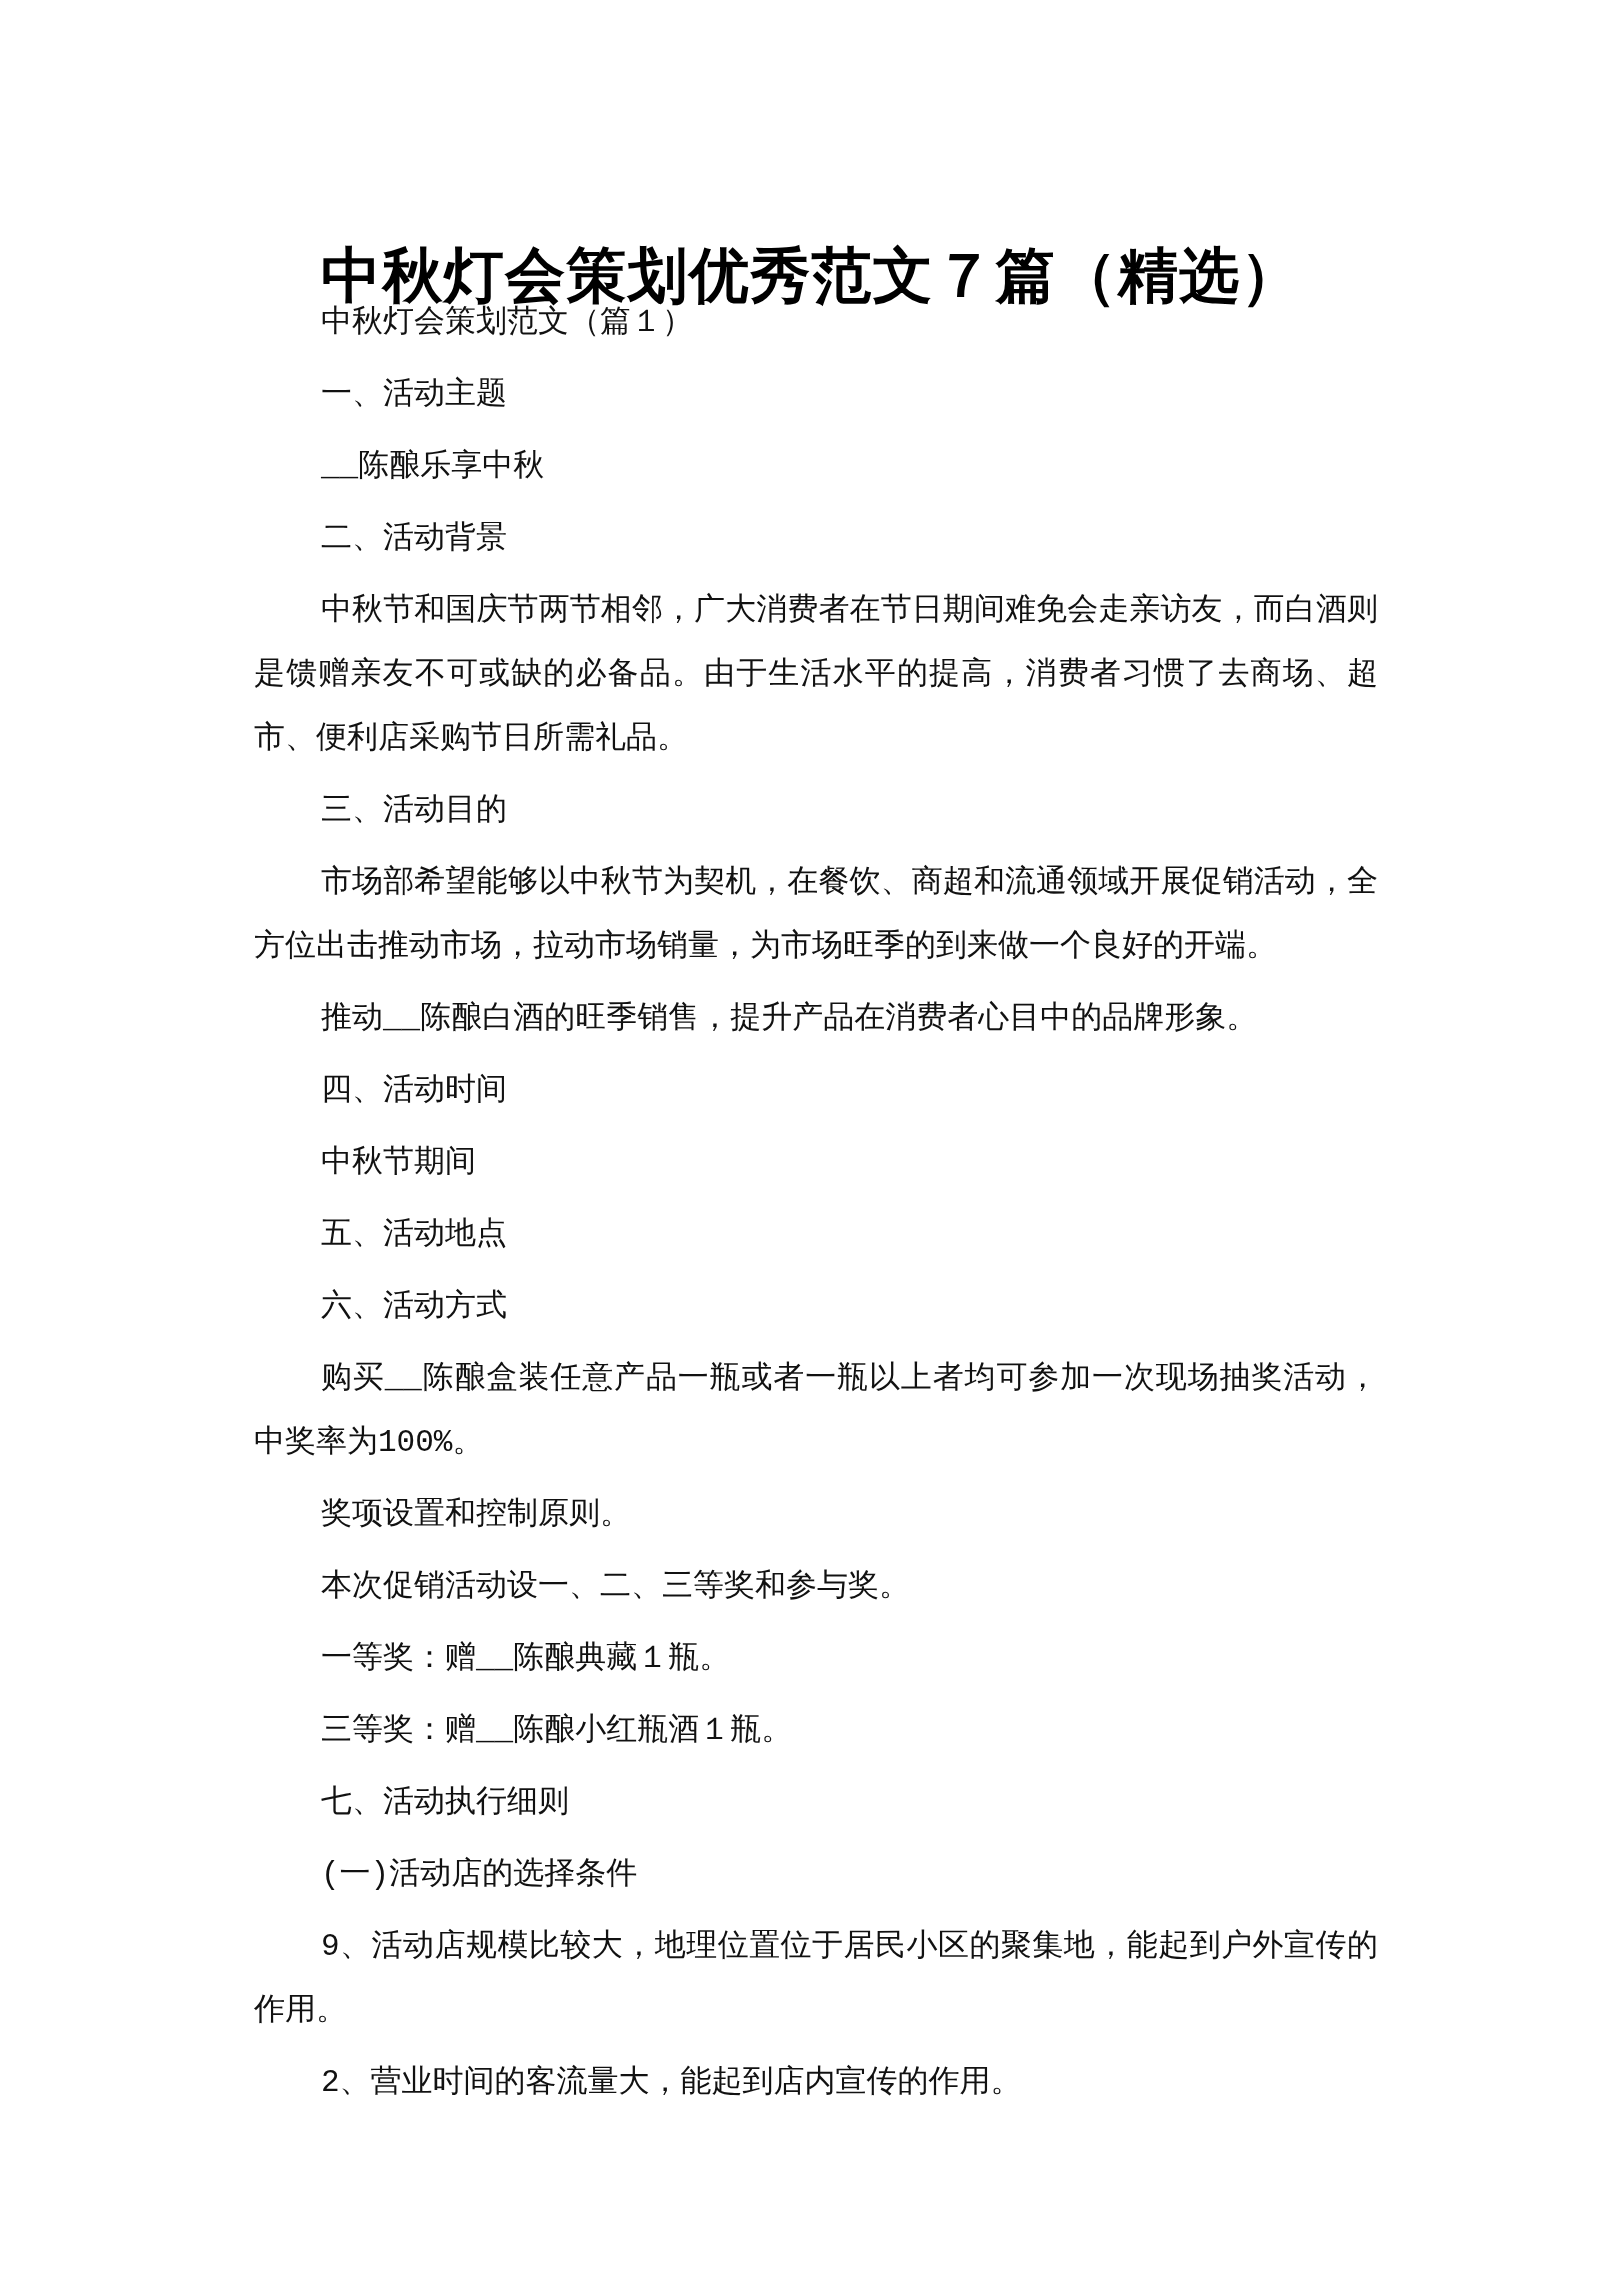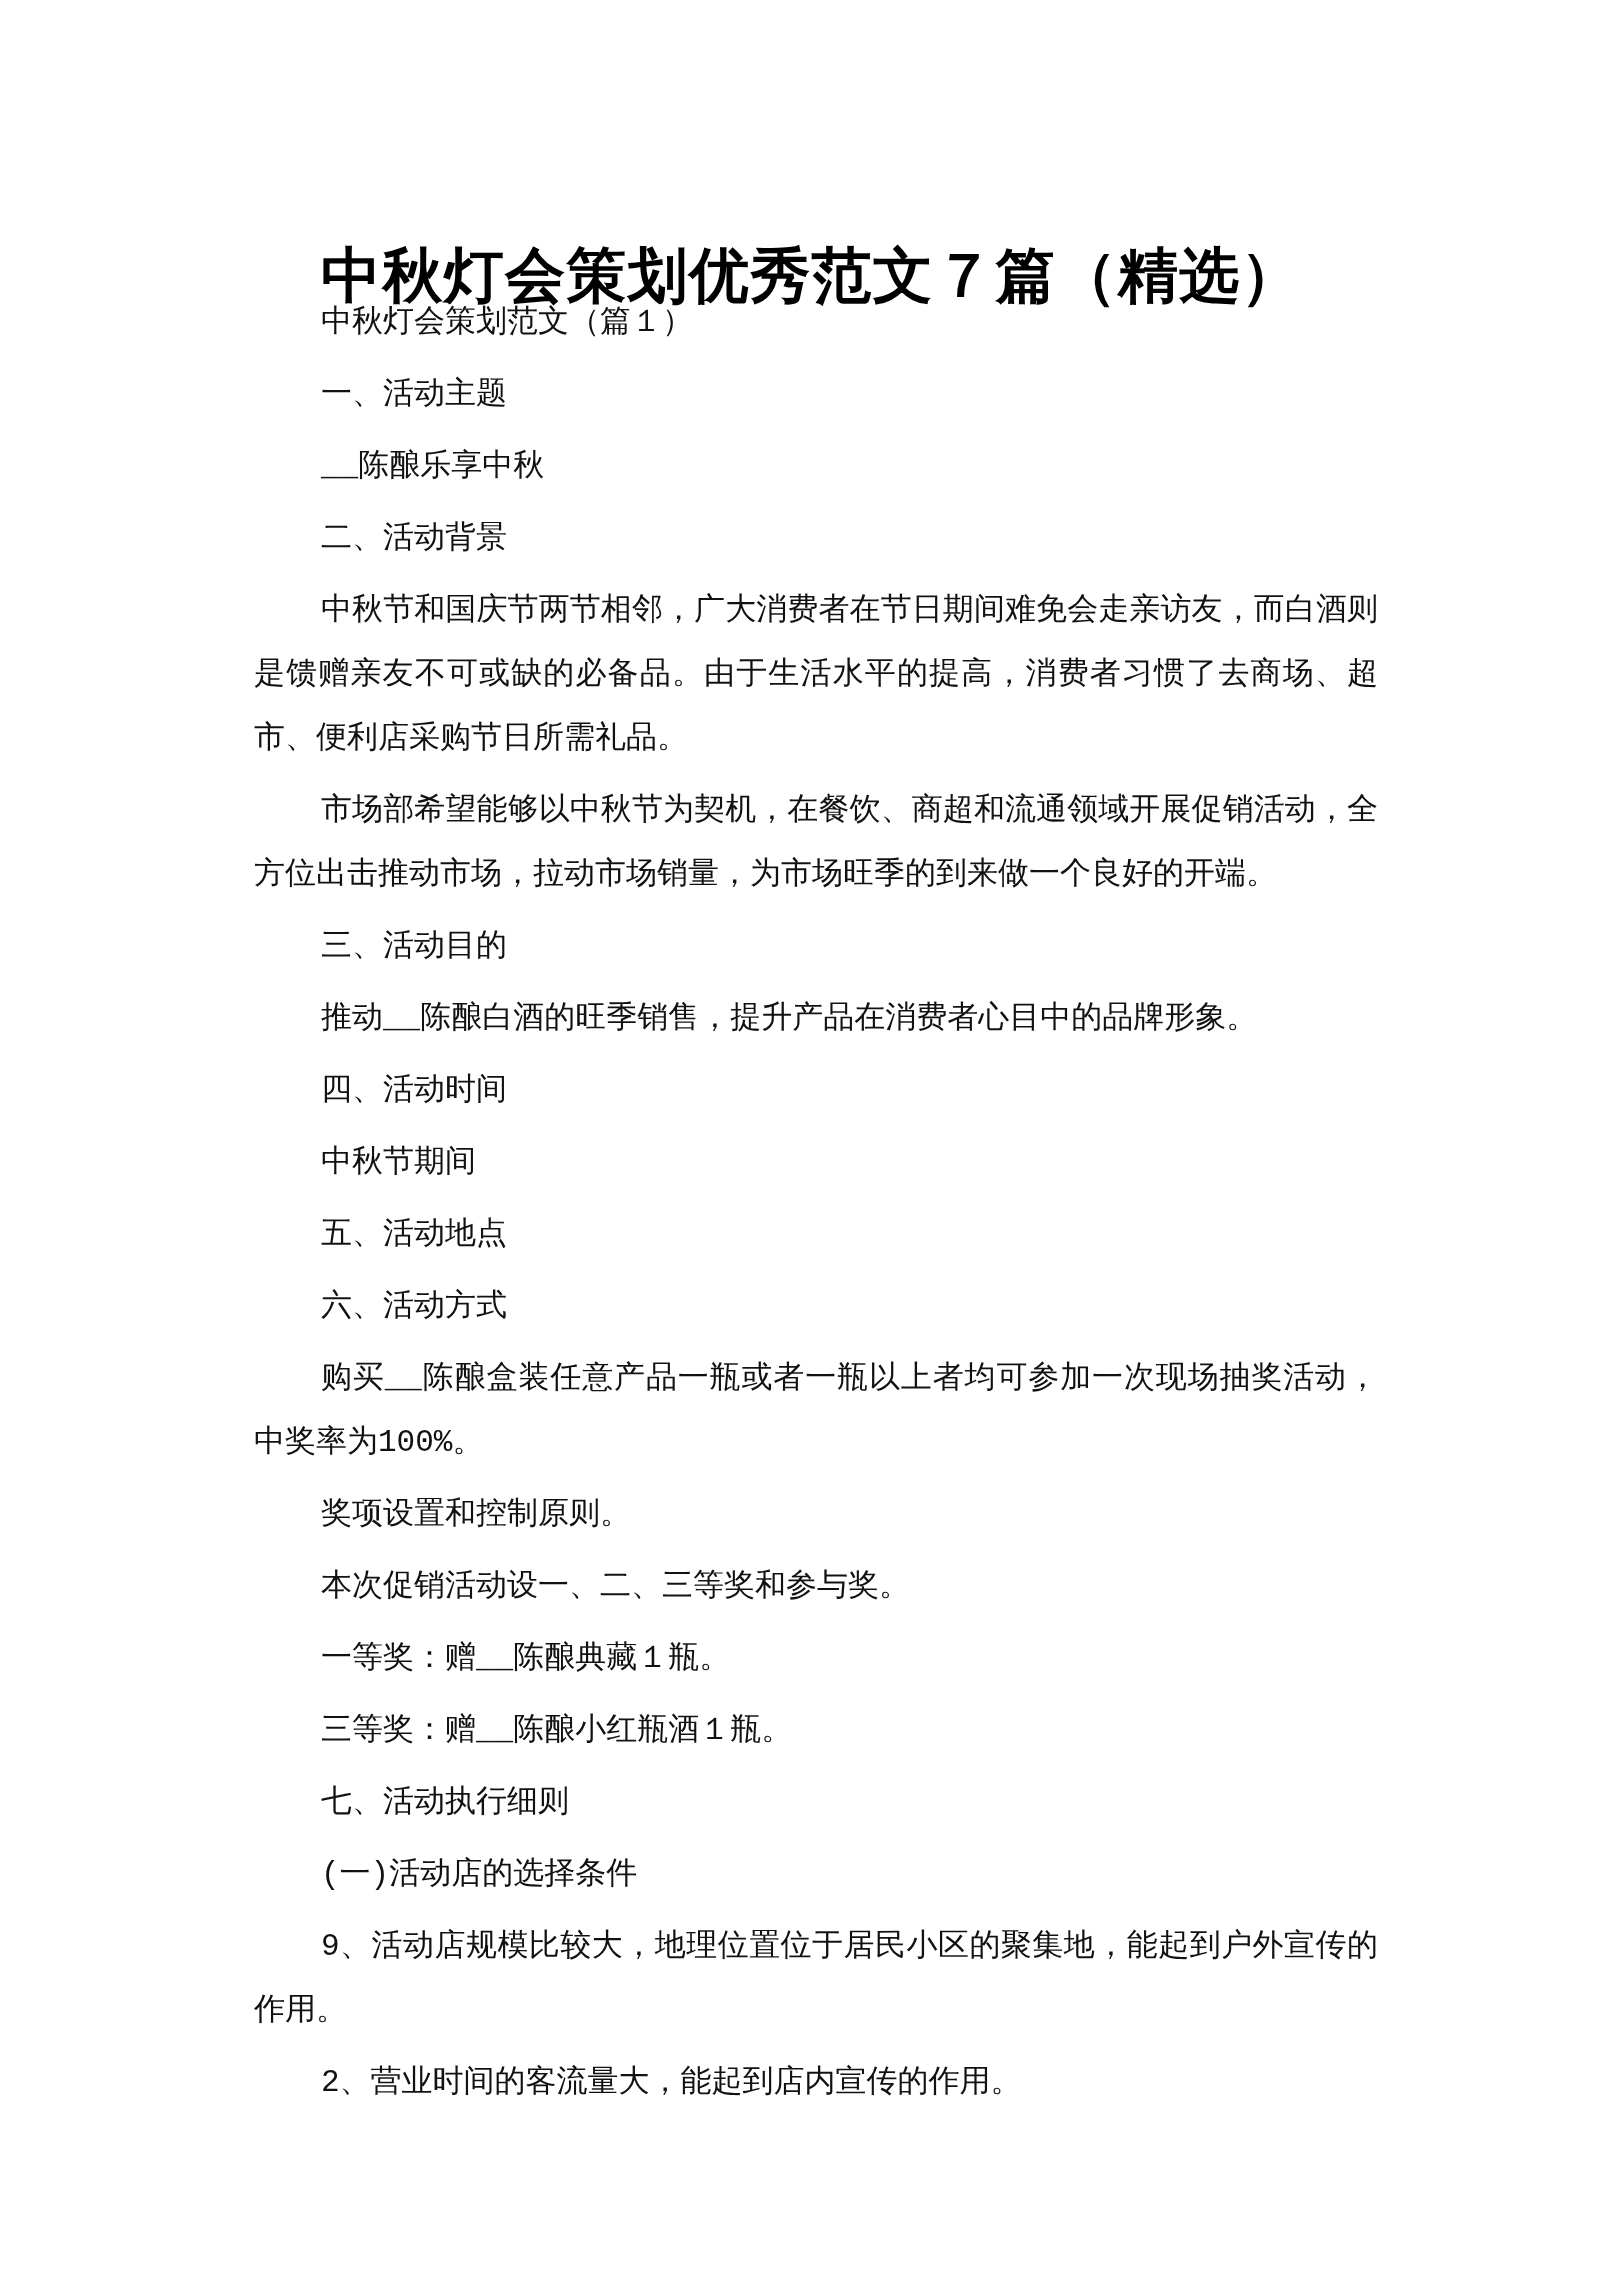--- a/index.html
+++ b/index.html
@@ -16,22 +16,22 @@
 <body>
 
 <div class="page">
   <h1 class="title">中秋灯会策划优秀范文７篇（精选）</h1>
   <div class="body">
     <p class="p indent">中秋灯会策划范文（篇１）</p>
     <p class="p indent">一、活动主题</p>
     <p class="p indent">__陈酿乐享中秋</p>
     <p class="p indent">二、活动背景</p>
     <p class="p indent">中秋节和国庆节两节相邻，广大消费者在节日期间难免会走亲访友，而白酒则是馈赠亲友不可或缺的必备品。由于生活水平的提高，消费者习惯了去商场、超市、便利店采购节日所需礼品。</p>
+    <p class="p indent">三、活动目的</p>
     <p class="p indent">市场部希望能够以中秋节为契机，在餐饮、商超和流通领域开展促销活动，全方位出击推动市场，拉动市场销量，为市场旺季的到来做一个良好的开端。</p>
-    <p class="p indent">三、活动目的</p>
     <p class="p indent">推动__陈酿白酒的旺季销售，提升产品在消费者心目中的品牌形象。</p>
     <p class="p indent">四、活动时间</p>
     <p class="p indent">中秋节期间</p>
     <p class="p indent">五、活动地点</p>
     <p class="p indent">六、活动方式</p>
     <p class="p indent">购买__陈酿盒装任意产品一瓶或者一瓶以上者均可参加一次现场抽奖活动，中奖率为100%。</p>
     <p class="p indent">奖项设置和控制原则。</p>
     <p class="p indent">本次促销活动设一、二、三等奖和参与奖。</p>
     <p class="p indent">一等奖：赠__陈酿典藏１瓶。</p>
     <p class="p indent">三等奖：赠__陈酿小红瓶酒１瓶。</p>

